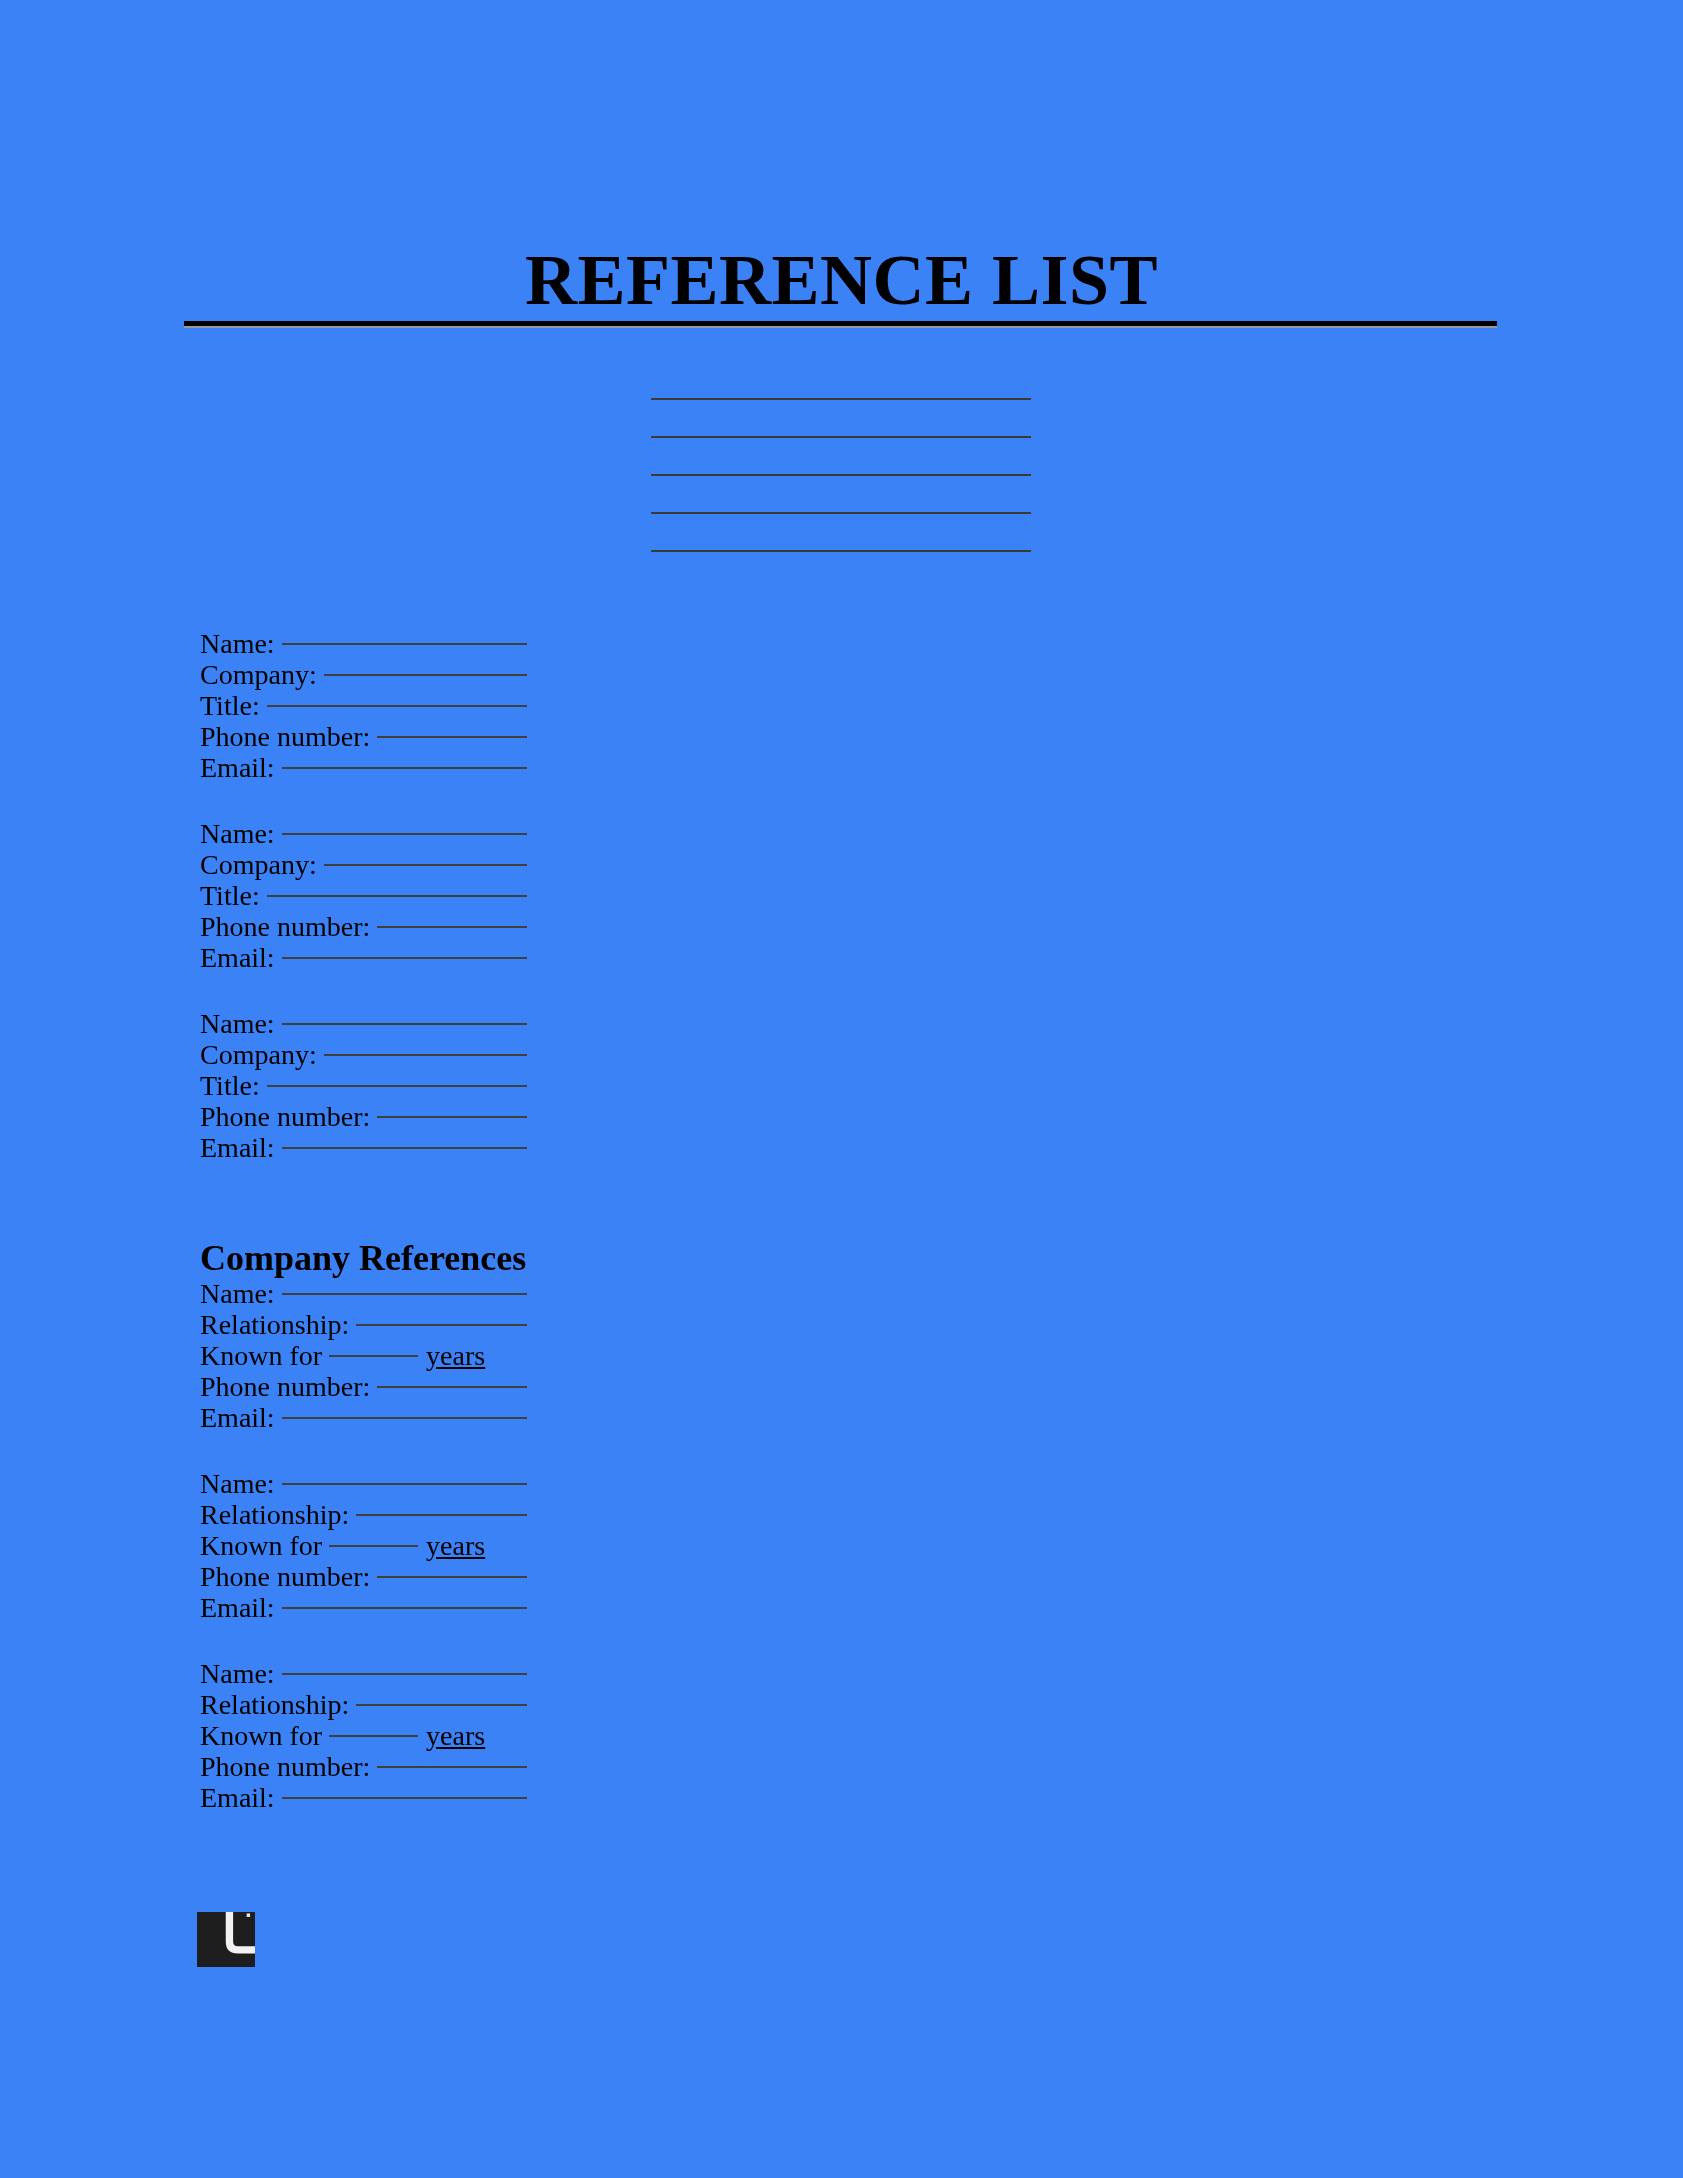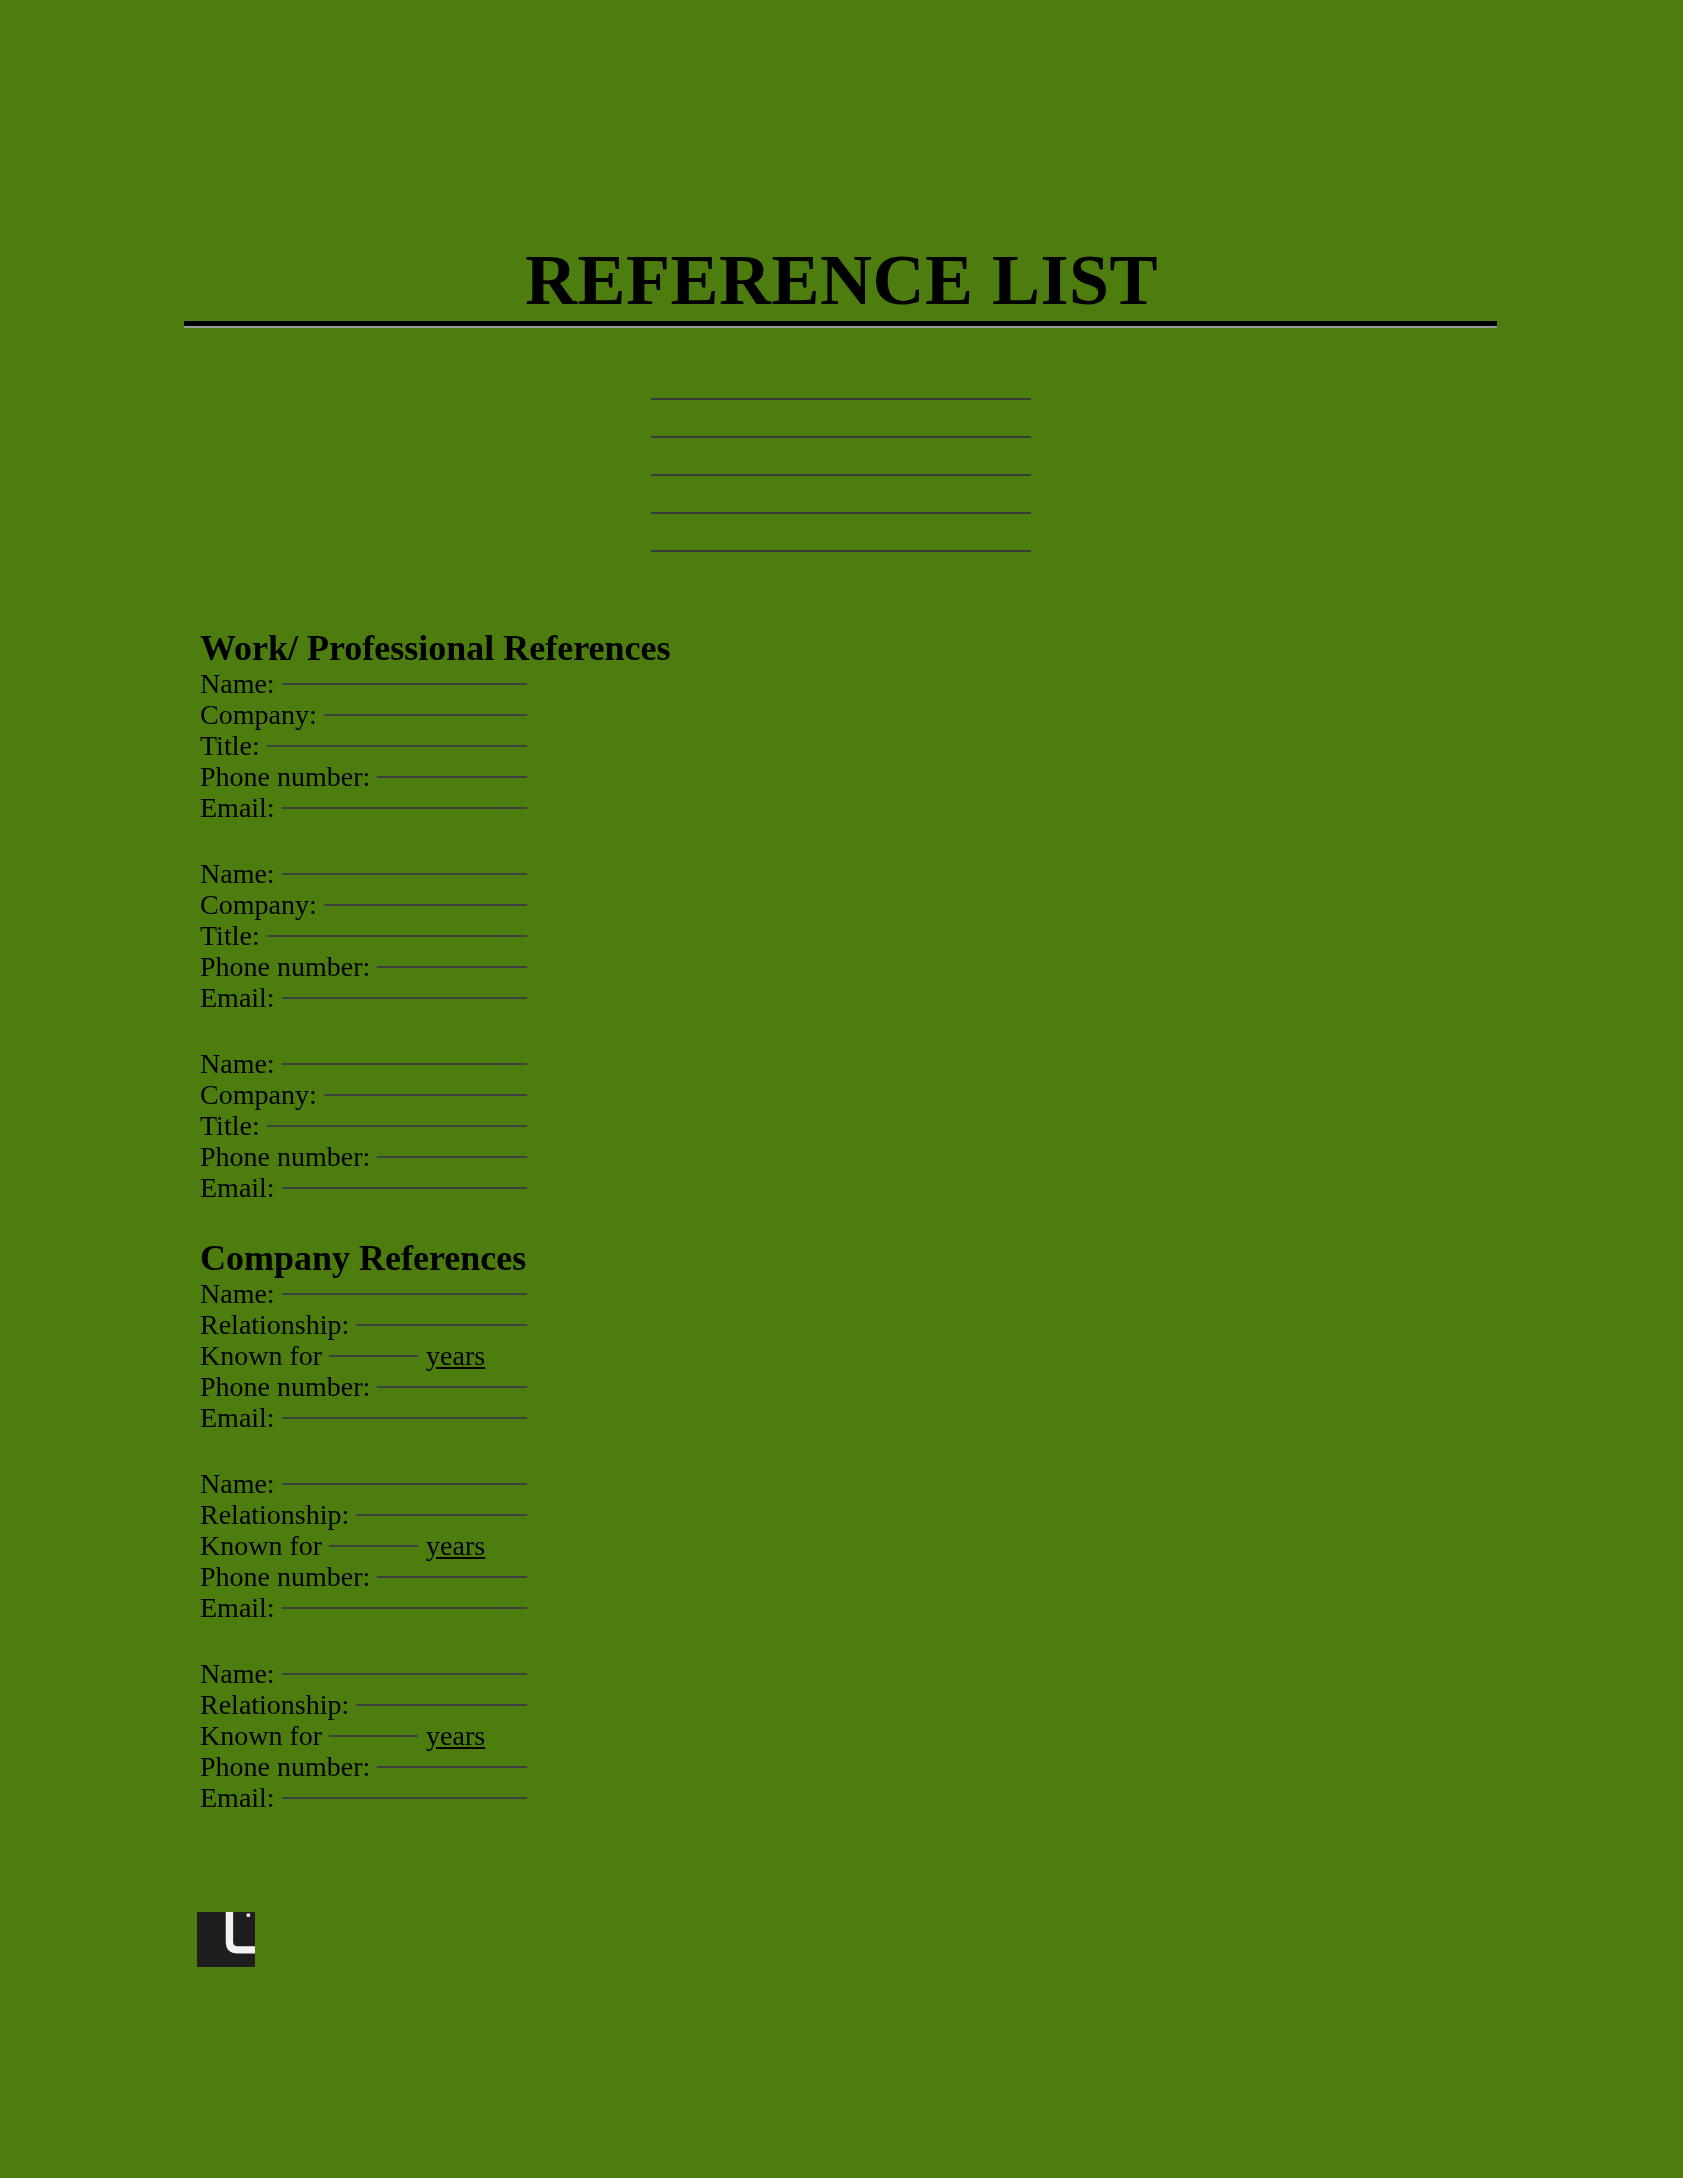--- a/index.html
+++ b/index.html
@@ -4,21 +4,21 @@
 <style>
   html, body {
     margin: 0;
     padding: 0;
     background: #ffffff;
   }
   .page {
     position: relative;
     width: 1683px;
     height: 2178px;
-    background: #4d7c0f;
+    background: #3b82f6;
     font-family: "Liberation Serif", "DejaVu Serif", serif;
     color: #000000;
     overflow: hidden;
   }
 
   
   .doc-title {
     position: absolute;
     top: 244px;
     left: 0;
@@ -112,21 +112,20 @@
 
   <div class="header-lines">
       <div class="hline"></div>
       <div class="hline"></div>
       <div class="hline"></div>
       <div class="hline"></div>
       <div class="hline"></div>
     </div>
 
   <div class="section section-work">
-      <h2>Work/ Professional References</h2>
       <div class="block">
         <div class="row">
           <span class="lbl">Name:</span>
           <span class="fill"></span>
         </div>
         <div class="row">
           <span class="lbl">Company:</span>
           <span class="fill"></span>
         </div>
         <div class="row">

